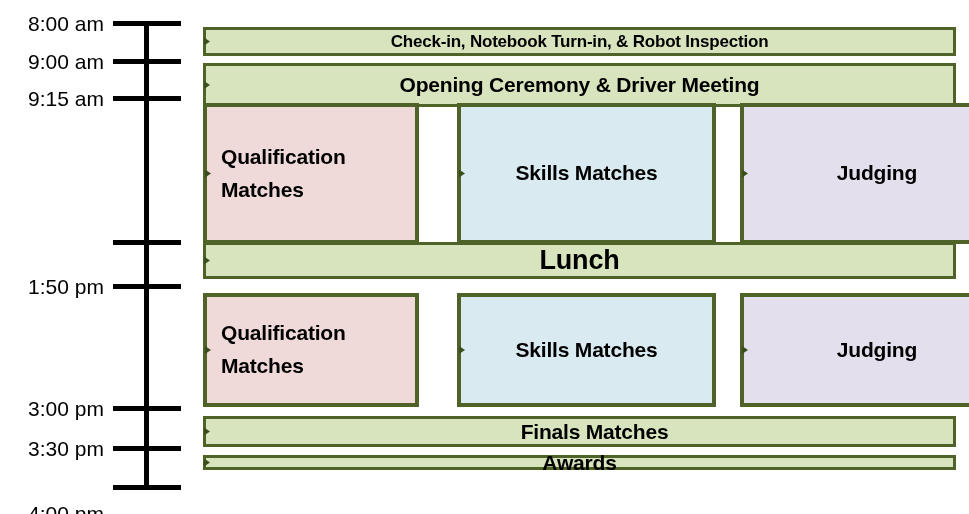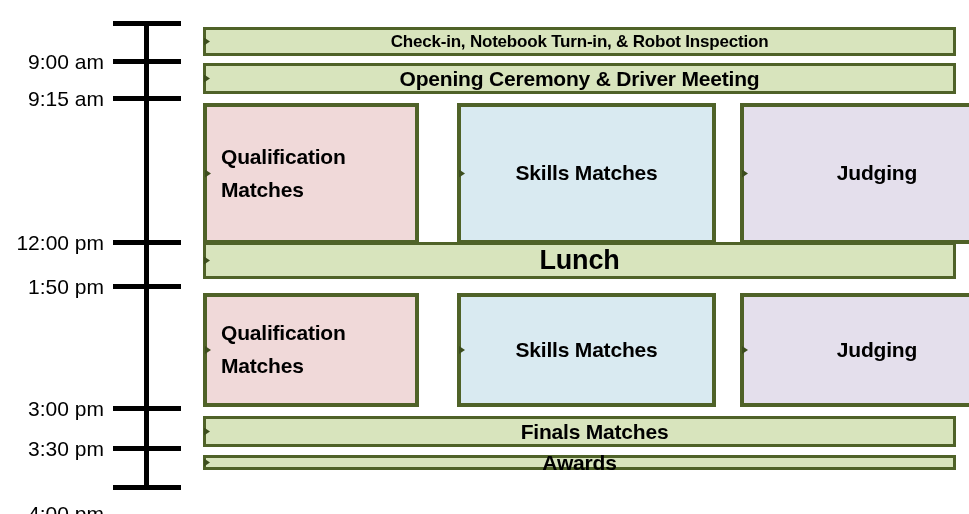--- a/index.html
+++ b/index.html
@@ -56,21 +56,21 @@
     content: "";
     position: absolute;
     left: -2px; top: 50%;
     transform: translateY(-50%);
     width: 6px; height: 8px;
     background: #3c4d1d;
     clip-path: polygon(0 0, 100% 50%, 0 100%);
   }
 
   .band-checkin  { top: 27px;  height: 29px; font-size: 17px; }
-  .band-opening  { top: 63px;  height: 31px; font-size: 21px; }
+  .band-opening  { top: 63px;  height: 44px; font-size: 21px; }
   .band-lunch    { top: 242px; height: 37px; font-size: 27px; }
   .band-finals   { top: 416px; height: 31px; font-size: 21px; padding-left: 30px; }
   .band-awards   { top: 455px; height: 15px; font-size: 21px; }
 
   .row-am { top: 103px; height: 141px; }
   .row-pm { top: 293px; height: 114px; }
 
   .block { font-size: 21px; line-height: 1.55; }
   .block-qualification { left: 203px; width: 216px; background: var(--color-qualification_fill, #f0d9d9); }
   .block-skills        { left: 457px; width: 259px; background: var(--color-skills_fill, #d9eaf1); }
@@ -86,23 +86,23 @@
 
   <div class="tick" style="top:21px"></div>
   <div class="tick" style="top:59px"></div>
   <div class="tick" style="top:96px"></div>
   <div class="tick" style="top:240px"></div>
   <div class="tick" style="top:284px"></div>
   <div class="tick" style="top:406px"></div>
   <div class="tick" style="top:446px"></div>
   <div class="tick" style="top:485px"></div>
 
+  <div class="time-label" style="top:11px">8:00 am</div>
   <div class="time-label" style="top:49px">9:00 am</div>
   <div class="time-label" style="top:86px">9:15 am</div>
-  <div class="time-label" style="top:230px">12:00 pm</div>
   <div class="time-label" style="top:274px">1:50 pm</div>
   <div class="time-label" style="top:396px">3:00 pm</div>
   <div class="time-label" style="top:436px">3:30 pm</div>
   <div class="time-label" style="top:501px">4:00 pm</div>
 
   <div class="band band-checkin">
     <span class="event-label">Check-in, Notebook Turn-in, &amp; Robot Inspection</span>
   </div>
   <div class="band band-opening">
     <span class="event-label">Opening Ceremony &amp; Driver Meeting</span>

